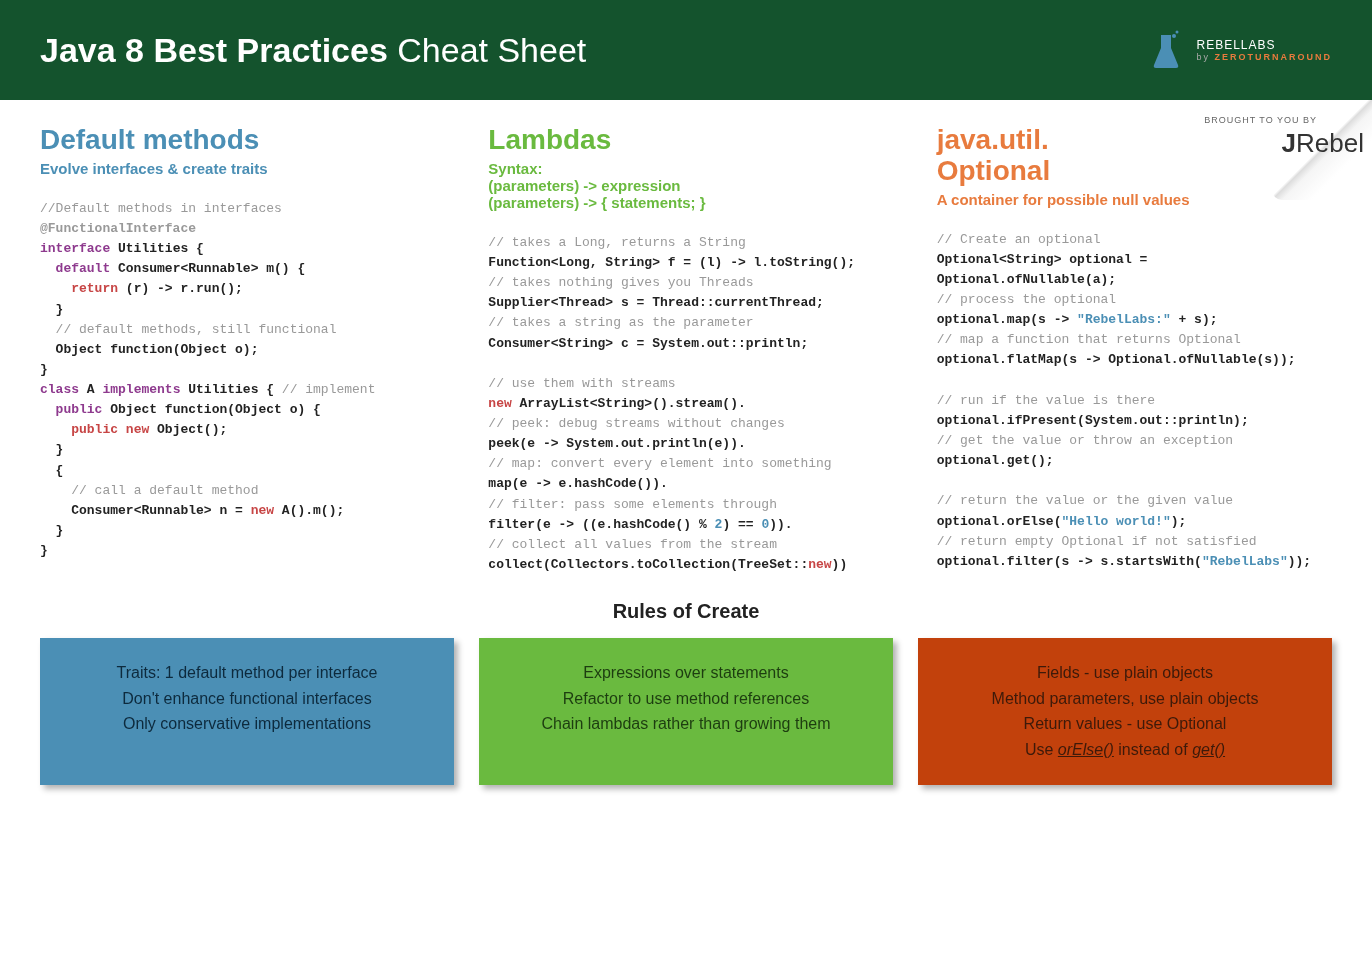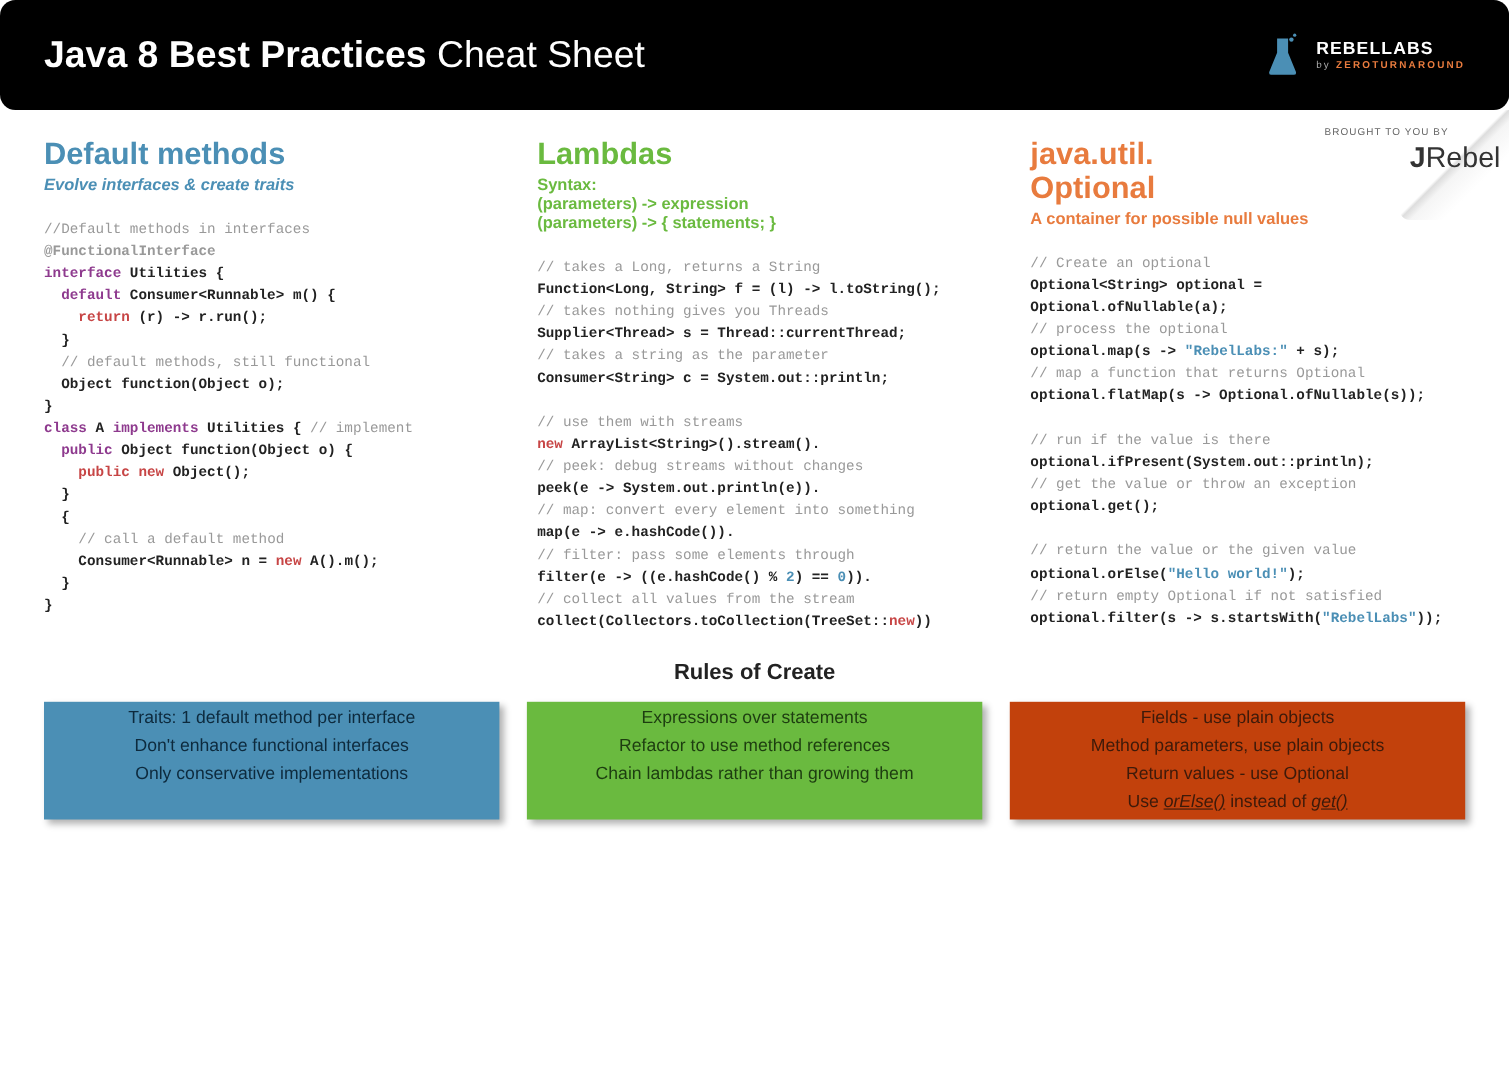--- a/index.html
+++ b/index.html
@@ -1,51 +1,51 @@
 <!DOCTYPE html>
 <html><head>
 <meta charset="utf-8">
 <style>
 * { margin: 0; padding: 0; box-sizing: border-box; }
 body { font-family: 'Helvetica Neue', Arial, sans-serif; background: #fff; width: 1372px; }
-.header { background: #000000; padding: 30px 40px; display: flex; justify-content: space-between; align-items: center; border-radius: 14px; }
+.header { background: #14532d; padding: 30px 40px; display: flex; justify-content: space-between; align-items: center; }
 .header-title { color: #fff; font-size: 34px; font-weight: 300; }
 .header-title strong { font-weight: 700; }
 .rebel-labs { display: flex; align-items: center; gap: 10px; }
 .rebel-labs-icon { width: 40px; height: 40px; position: relative; }
 .rebel-labs-text { color: #fff; }
-.rebel-labs-text .top { font-size: 16px; font-weight: 700; letter-spacing: 1px; }
+.rebel-labs-text .top { font-size: 12px; font-weight: 400; letter-spacing: 1px; }
 .rebel-labs-text .bottom { font-size: 9px; letter-spacing: 2px; color: #aaa; }
 .rebel-labs-text .bottom .orange { color: #e87b3e; font-weight: bold; }
 .content { padding: 25px 40px 40px; position: relative; }
 .page-curl { position: absolute; top: 0; right: 0; width: 200px; height: 200px; }
 .page-curl::before { content: ''; position: absolute; top: 0; right: 0; width: 100px; height: 100px; background: linear-gradient(135deg, transparent 48%, #ddd 50%, #f5f5f5 55%, #fff 70%); border-radius: 0 0 0 10px; }
 .brought { position: absolute; top: 15px; right: 55px; font-size: 9px; color: #666; letter-spacing: 1px; }
 .jrebel-logo { position: absolute; top: 28px; right: 8px; font-size: 26px; font-weight: 300; color: #333; }
 .jrebel-logo strong { font-weight: 700; }
 .columns { display: flex; gap: 53px; }
 .col { flex: 1; }
 .col-title { font-size: 28px; font-weight: 700; line-height: 1.1; }
 .col-title.blue { color: #4b8fb5; }
 .col-title.green { color: #6aba3f; }
 .col-title.orange { color: #e87b3e; }
 .col-subtitle { font-size: 15px; font-weight: 700; margin-top: 4px; margin-bottom: 22px; }
-.col-subtitle.blue { color: #4b8fb5; font-style: italic; }
+.col-subtitle.blue { color: #4b8fb5; }
 .col-subtitle.green { color: #6aba3f; }
 .col-subtitle.orange { color: #e87b3e; }
 pre { font-family: 'Courier New', monospace; font-size: 13px; line-height: 1.55; white-space: pre-wrap; font-weight: bold; color: #222; }
 .c-comment { color: #999; font-weight: normal; }
 .c-anno { color: #999; }
 .c-kw { color: #8e3a8e; }
 .c-str { color: #4b8fb5; }
 .c-num { color: #4b8fb5; }
 .c-ret { color: #c74545; }
 .rules-heading { text-align: center; font-size: 20px; font-weight: 700; margin: 25px 0 15px; color: #222; }
 .rules-boxes { display: flex; gap: 25px; }
-.rule-box { flex: 1; padding: 2px 20px; text-align: center; font-size: 16px; line-height: 1.6; box-shadow: 4px 4px 6px rgba(0,0,0,0.3); }
+.rule-box { flex: 1; padding: 22px 20px; text-align: center; font-size: 16px; line-height: 1.6; box-shadow: 4px 4px 6px rgba(0,0,0,0.3); }
 .rule-box.blue { background: #4b8fb5; color: #0d2a3d; }
 .rule-box.green { background: #6aba3f; color: #1d3d10; }
 .rule-box.orange { background: #c2410c; color: #3d1a0a; }
 .rule-box em { font-style: italic; text-decoration: underline; }
 </style>
 </head>
 <body>
 
 <div class="header">
   <div class="header-title">

